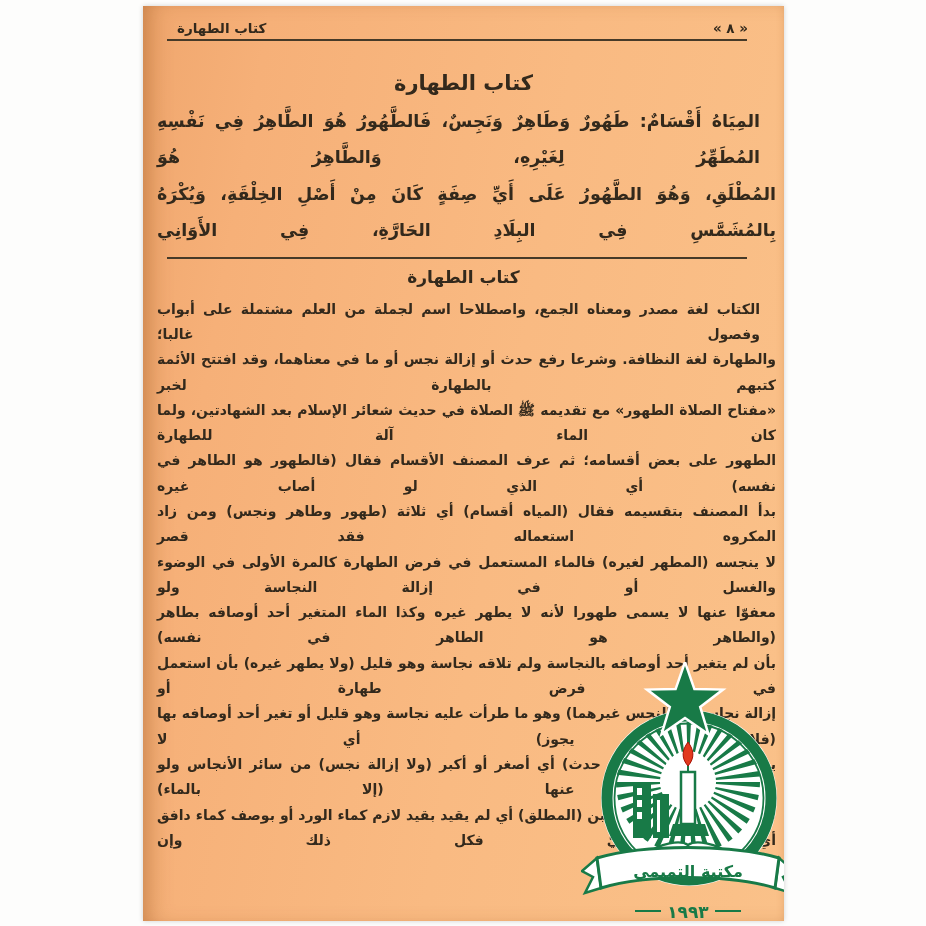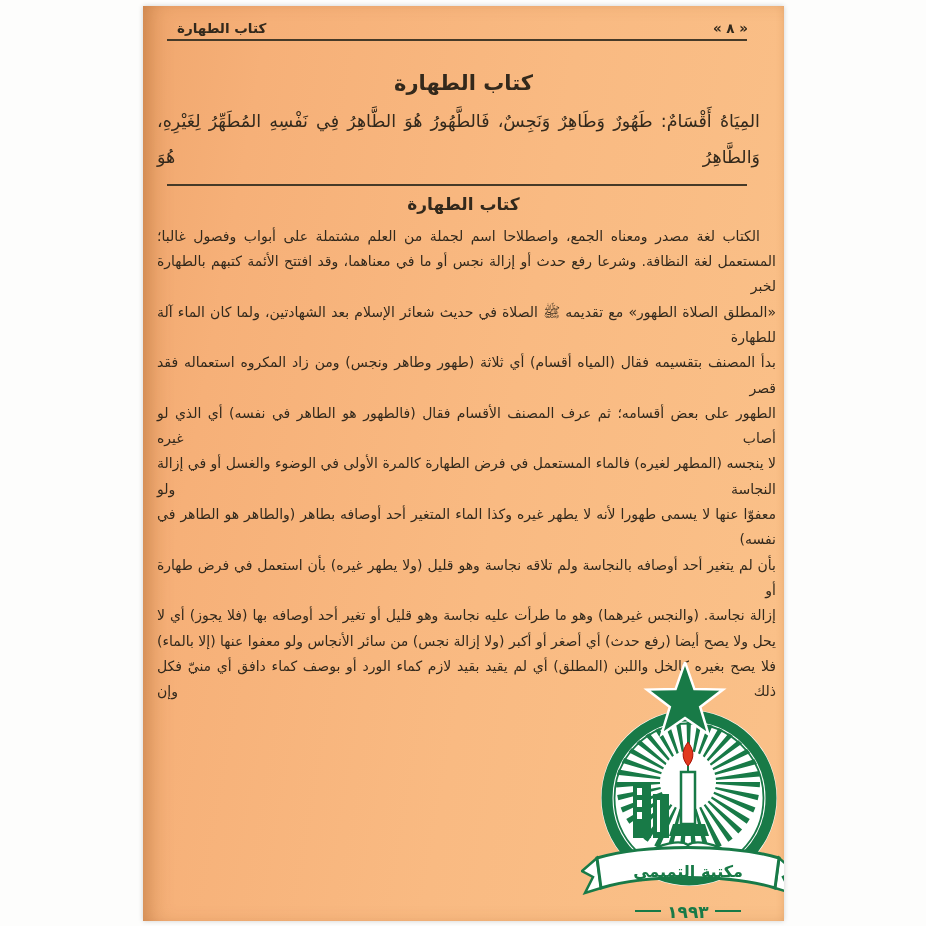--- a/index.html
+++ b/index.html
@@ -7,54 +7,55 @@
           font-family:"DejaVu Sans",sans-serif}
   .page{position:absolute;left:143px;top:6px;width:641px;height:915px;direction:rtl;color:#33291c;
         background:linear-gradient(100deg,#f0a76e 0%,#f6b078 16%,#f9ba82 55%,#fac189 100%);
         box-shadow:inset 16px 0 24px -12px rgba(140,70,15,.45),inset -5px 0 10px -6px rgba(140,70,15,.22),0 0 5px rgba(0,0,0,.18);
         overflow:hidden}
   .pg-header{display:flex;justify-content:space-between;align-items:flex-end;
              padding:14px 36px 0 34px;font-size:13.5px;font-weight:bold}
   .rule{border-top:2.2px solid #463a28;margin:3px 37px 0 24px;height:0}
   .rule2{margin-top:8px}
   .main-title{margin:30px 0 0;text-align:center;font-size:21px;font-weight:bold}
-  .matn{margin:8px 0 0;padding:0 8px 0 14px;font-size:17.5px;font-weight:normal;line-height:36.4px}
+  .matn{margin:8px 0 0;padding:0 8px 0 14px;font-size:17.5px;font-weight:bold;line-height:36.4px}
   .m-line,.s-line{text-align:justify;text-align-last:justify}
   .first{padding-right:16px}
   .section-title{margin:6px 0 0;text-align:center;font-size:17px;font-weight:bold;line-height:24px}
-  .sharh{margin:8px 0 0;padding:0 8px 0 14px;font-size:14px;line-height:25.3px;font-weight:400}
+  .sharh{margin:8px 0 0;padding:0 8px 0 14px;font-size:14px;line-height:25.3px;font-weight:700}
   .stamp{position:absolute;top:656px;left:438px;width:214px;height:262px}
 </style>
 </head>
 <body>
 
 <div class="canvas">
   <div class="page">
 
     <div class="pg-header">
       <span>« ٨ »</span>
       <span>كتاب الطهارة</span>
     </div>
     <div class="rule"></div>
 
     <h1 class="main-title">كتاب الطهارة</h1>
 
     <div class="matn">
       <div class="m-line first">المِيَاهُ أَقْسَامٌ: طَهُورٌ وَطَاهِرٌ وَنَجِسٌ، فَالطَّهُورُ هُوَ الطَّاهِرُ فِي نَفْسِهِ المُطَهِّرُ لِغَيْرِهِ، وَالطَّاهِرُ هُوَ</div>
+      <div class="m-line">المُطْلَقِ، وَهُوَ الطَّهُورُ عَلَى أَيِّ صِفَةٍ كَانَ مِنْ أَصْلِ الخِلْقَةِ، وَيُكْرَهُ بِالمُشَمَّسِ فِي البِلَادِ الحَارَّةِ، فِي الأَوَانِي</div>
     </div>
 
     <div class="rule rule2"></div>
     <h2 class="section-title">كتاب الطهارة</h2>
 
     <div class="sharh">
       <div class="s-line first">الكتاب لغة مصدر ومعناه الجمع، واصطلاحا اسم لجملة من العلم مشتملة على أبواب وفصول غالبا؛</div>
-      <div class="s-line">المستعمل لغة النظافة. وشرعا رفع حدث أو إزالة نجس أو ما في معناهما، وقد افتتح الأئمة كتبهم بالطهارة لخبر</div>
-      <div class="s-line">«المطلق الصلاة الطهور» مع تقديمه ﷺ الصلاة في حديث شعائر الإسلام بعد الشهادتين، ولما كان الماء آلة للطهارة</div>
+      <div class="s-line">والطهارة لغة النظافة. وشرعا رفع حدث أو إزالة نجس أو ما في معناهما، وقد افتتح الأئمة كتبهم بالطهارة لخبر</div>
+      <div class="s-line">«مفتاح الصلاة الطهور» مع تقديمه ﷺ الصلاة في حديث شعائر الإسلام بعد الشهادتين، ولما كان الماء آلة للطهارة</div>
+      <div class="s-line">الطهور على بعض أقسامه؛ ثم عرف المصنف الأقسام فقال (فالطهور هو الطاهر في نفسه) أي الذي لو أصاب غيره</div>
       <div class="s-line">بدأ المصنف بتقسيمه فقال (المياه أقسام) أي ثلاثة (طهور وطاهر ونجس) ومن زاد المكروه استعماله فقد قصر</div>
-      <div class="s-line">الطهور على بعض أقسامه؛ ثم عرف المصنف الأقسام فقال (فالطهور هو الطاهر في نفسه) أي الذي لو أصاب غيره</div>
       <div class="s-line">لا ينجسه (المطهر لغيره) فالماء المستعمل في فرض الطهارة كالمرة الأولى في الوضوء والغسل أو في إزالة النجاسة ولو</div>
       <div class="s-line">معفوّا عنها لا يسمى طهورا لأنه لا يطهر غيره وكذا الماء المتغير أحد أوصافه بطاهر (والطاهر هو الطاهر في نفسه)</div>
       <div class="s-line">بأن لم يتغير أحد أوصافه بالنجاسة ولم تلاقه نجاسة وهو قليل (ولا يطهر غيره) بأن استعمل في فرض طهارة أو</div>
       <div class="s-line">إزالة نجاسة. (والنجس غيرهما) وهو ما طرأت عليه نجاسة وهو قليل أو تغير أحد أوصافه بها (فلا يجوز) أي لا</div>
       <div class="s-line">يحل ولا يصح أيضا (رفع حدث) أي أصغر أو أكبر (ولا إزالة نجس) من سائر الأنجاس ولو معفوا عنها (إلا بالماء)</div>
       <div class="s-line">فلا يصح بغيره كالخل واللبن (المطلق) أي لم يقيد بقيد لازم كماء الورد أو بوصف كماء دافق أي منيّ فكل ذلك وإن</div>
 
     </div>
 
     <svg class="stamp" viewBox="0 0 214 262">

